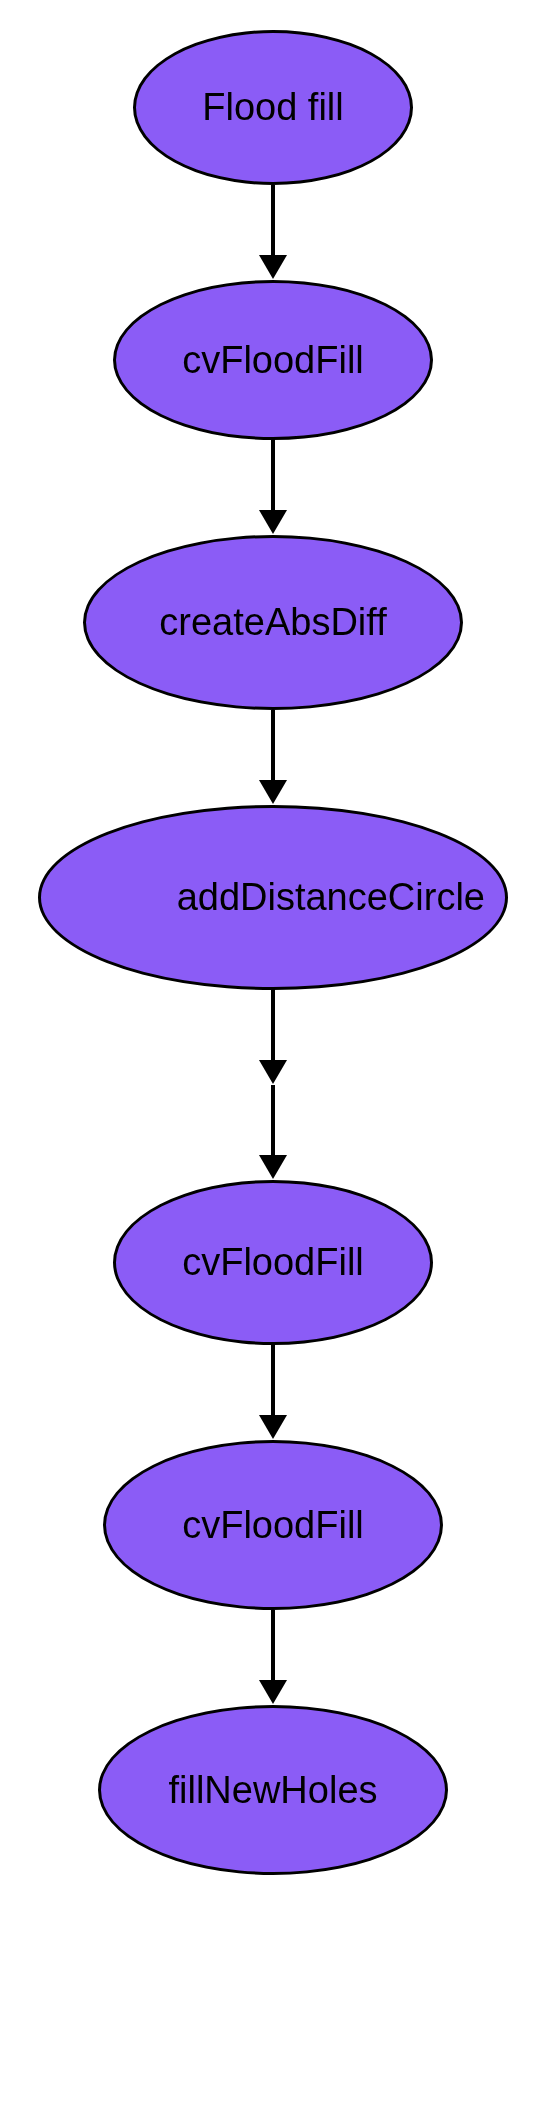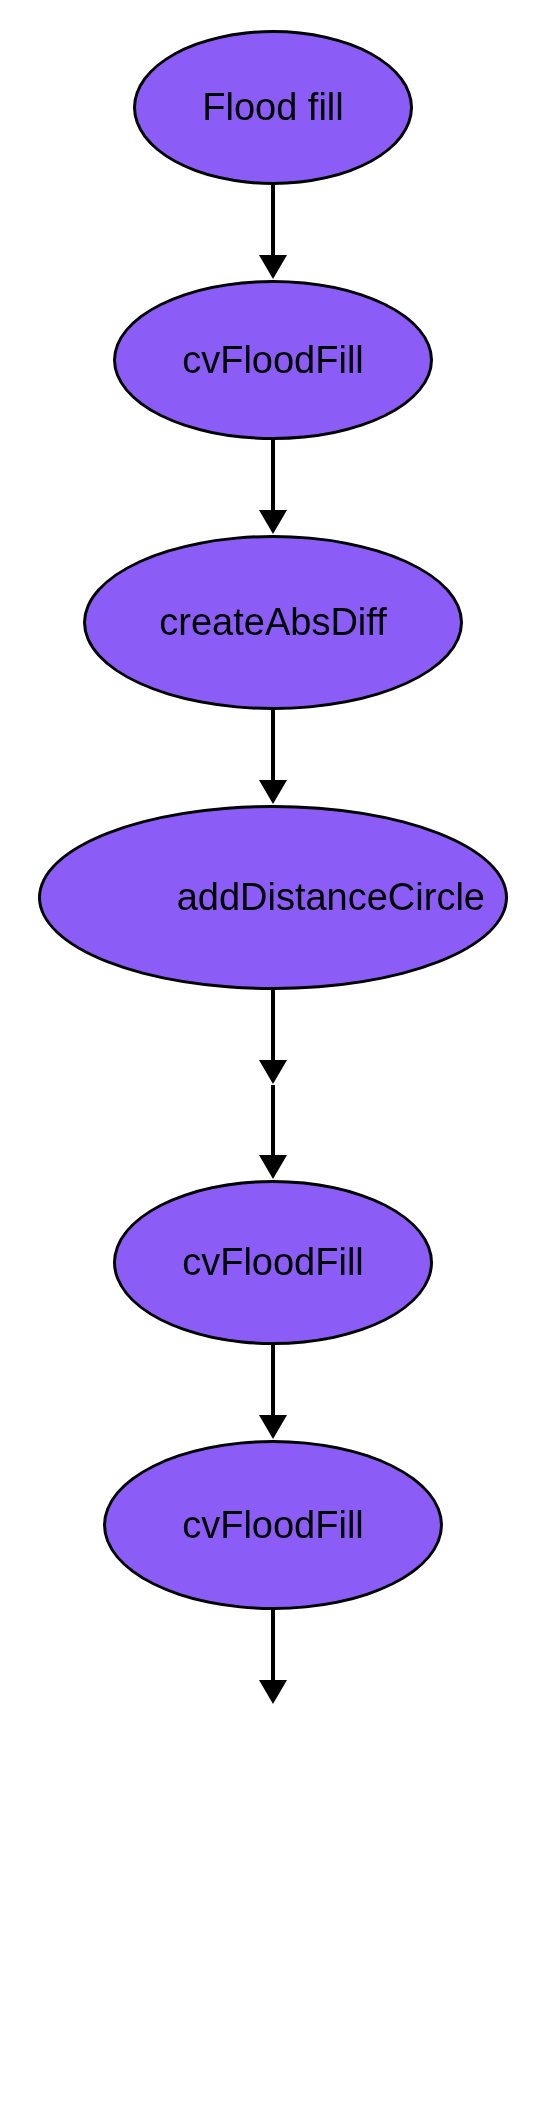--- a/index.html
+++ b/index.html
@@ -128,13 +128,16 @@
     <div class="arrow-line"></div>
     <div class="arrow-head"></div>
   </div>
   <div class="node node-6">
     <span>cvFloodFill</span>
   </div>
   <div class="arrow-container">
     <div class="arrow-line"></div>
     <div class="arrow-head"></div>
   </div>
+  <div class="node node-7">
+    <span>fillNewHoles</span>
+  </div>
 </div>
 
 </body></html>

